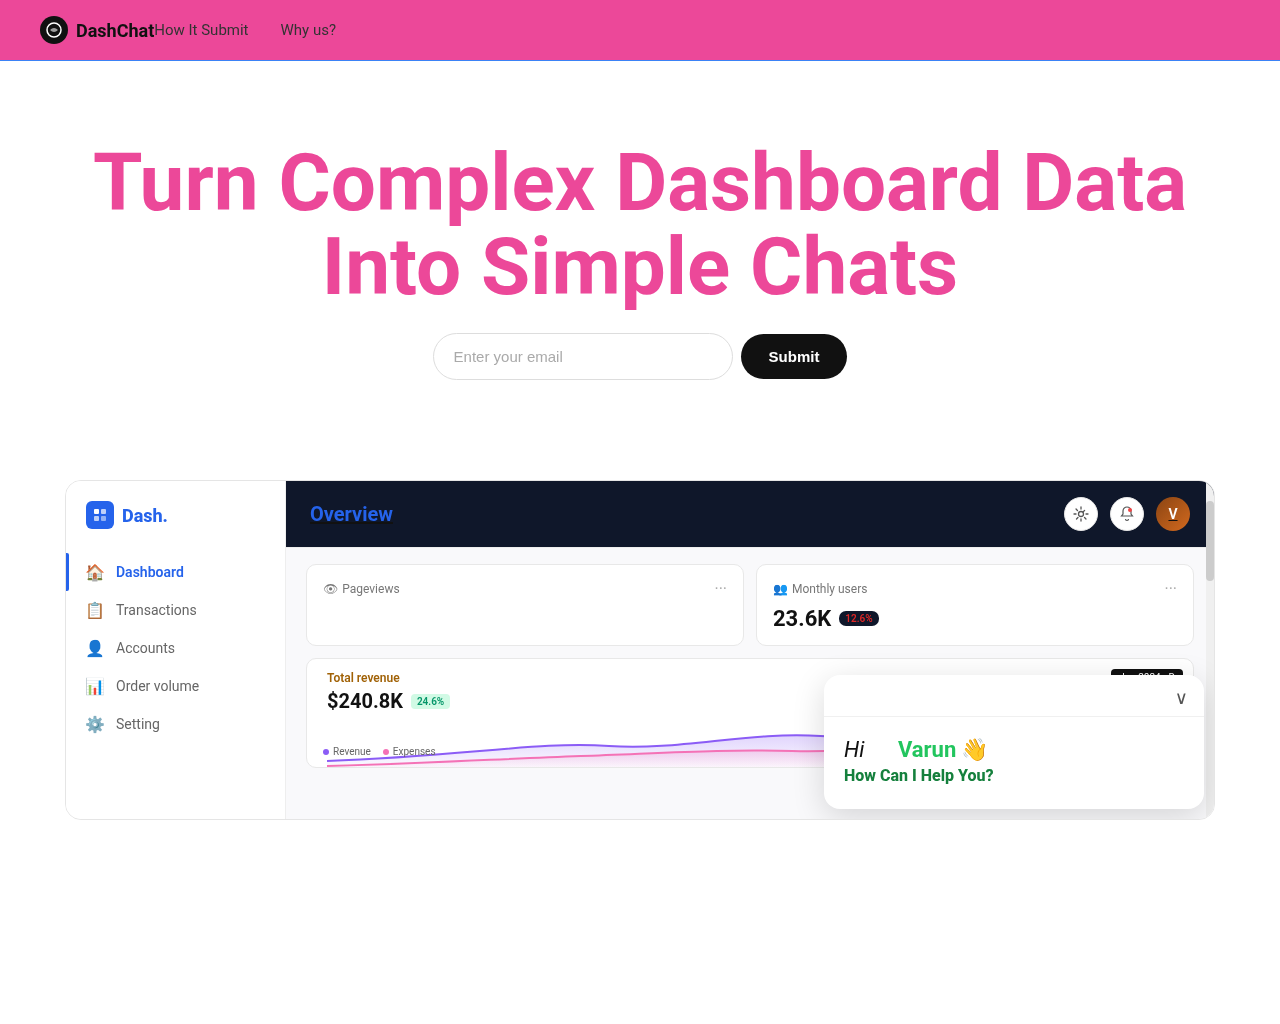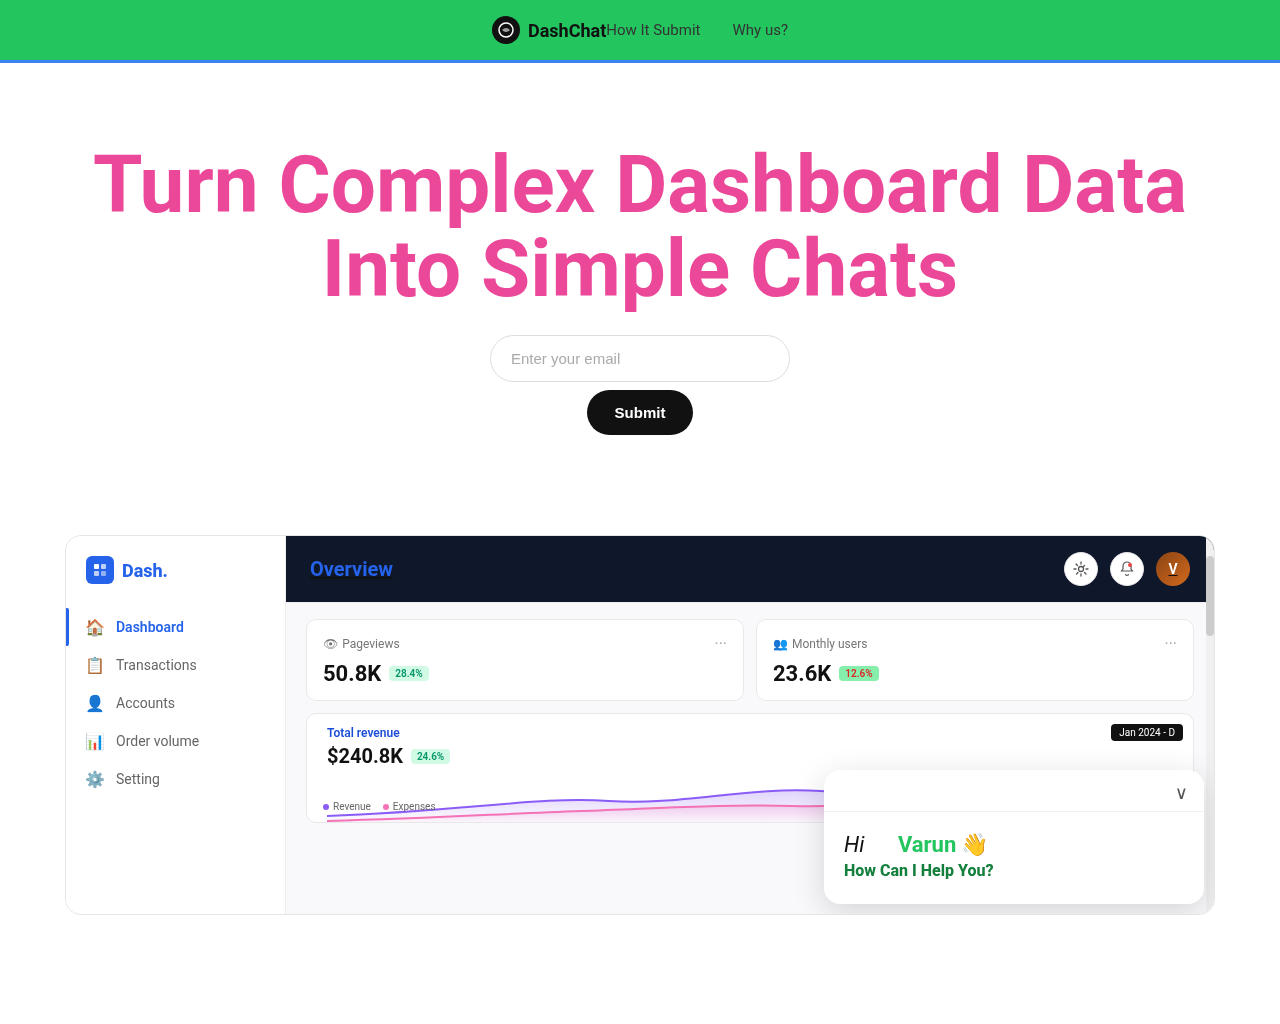--- a/index.html
+++ b/index.html
@@ -7,27 +7,27 @@
       font-family: -apple-system, BlinkMacSystemFont, 'Segoe UI', Roboto, sans-serif;
       background: #ffffff;
       color: #111;
       overflow-x: hidden;
     }
 
     
     .nav {
       display: flex;
       align-items: center;
-      justify-content: center;
+      justify-content: flex-start;
       padding: 16px 40px;
       position: sticky;
       top: 0;
-      background: #22c55e;
+      background: #ec4899;
       z-index: 100;
-      border-bottom: 3px solid #3b82f6;
+      border-bottom: 1px solid #3b82f6;
     }
     .nav-logo {
       display: flex;
       align-items: center;
       gap: 8px;
       font-weight: 700;
       font-size: 18px;
       color: #111;
     }
     .nav-logo-icon {
@@ -68,21 +68,20 @@
     .hero-subtitle {
       font-size: 18px;
       color: #555;
       margin-bottom: 40px;
     }
     .hero-cta {
       display: flex;
       align-items: center;
       justify-content: center;
       gap: 8px;
-      flex-direction: column;
     }
     .hero-input {
       width: 300px;
       padding: 14px 20px;
       border: 1.5px solid #ddd;
       border-radius: 999px;
       font-size: 15px;
       outline: none;
       color: #333;
       background: #fff;
@@ -102,21 +101,21 @@
     
     .preview-container {
       margin: 40px auto;
       max-width: 1150px;
       background: #f8f8f8;
       border-radius: 16px;
       overflow: hidden;
       border: 1px solid #e5e5e5;
       position: relative;
       display: flex;
-      height: 380px;
+      height: 340px;
     }
 
     
     .sidebar {
       width: 220px;
       background: #fff;
       border-right: 1px solid #eee;
       display: flex;
       flex-direction: column;
       padding: 20px 0;
@@ -272,38 +271,39 @@
       font-size: 10px;
       padding: 2px 6px;
       border-radius: 4px;
       font-weight: 600;
     }
     .badge-green {
       background: #d1fae5;
       color: #059669;
     }
     .badge-red {
-      background: #86efac;
+      background: #0f172a;
       color: #dc2626;
+      border-radius: 7px;
     }
 
     
     .chart-area {
       padding: 12px 20px;
       background: #fff;
       margin: 12px 20px;
       border-radius: 10px;
       border: 1px solid #e8e8e8;
       height: 110px;
       position: relative;
       overflow: hidden;
     }
     .chart-title {
       font-size: 12px;
-      color: #1d4ed8;
+      color: #a16207;
       font-weight: 600;
       margin-bottom: 4px;
     }
     .chart-value {
       font-size: 20px;
       font-weight: 700;
       color: #111;
       display: flex;
       align-items: center;
       gap: 8px;
@@ -498,24 +498,20 @@
       </div>
 
       <div class="metrics-row">
         <div class="metric-card">
           <div class="metric-card-header">
             <span class="metric-label">
               <span>👁</span>
               <span>Pageviews</span>
             </span>
             <span class="metric-more">···</span>
-          </div>
-          <div class="metric-value">
-            <span>50.8K</span>
-            <span class="metric-badge badge-green">28.4%</span>
           </div>
         </div>
 
         <div class="metric-card">
           <div class="metric-card-header">
             <span class="metric-label">
               <span>👥</span>
               <span>Monthly users</span>
             </span>
             <span class="metric-more">···</span>

